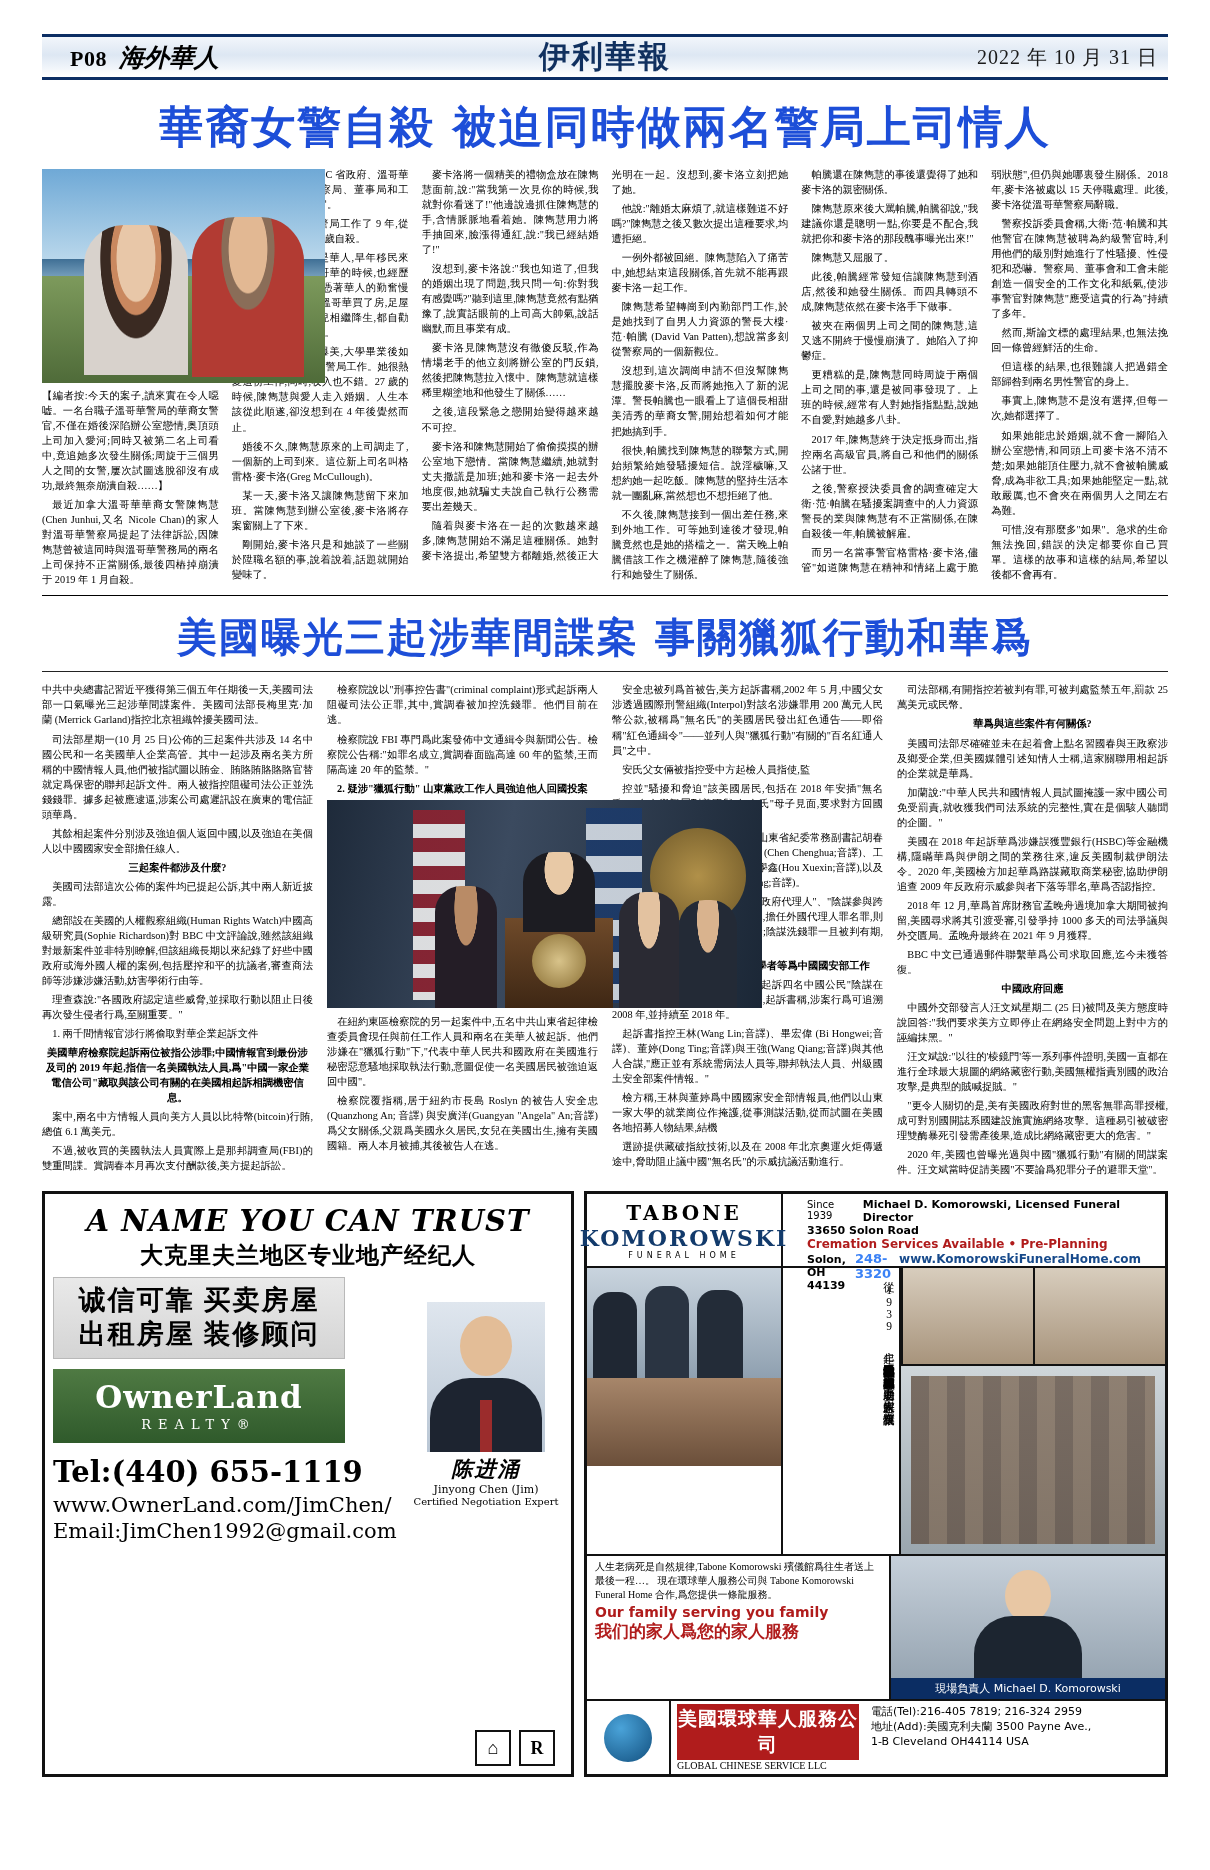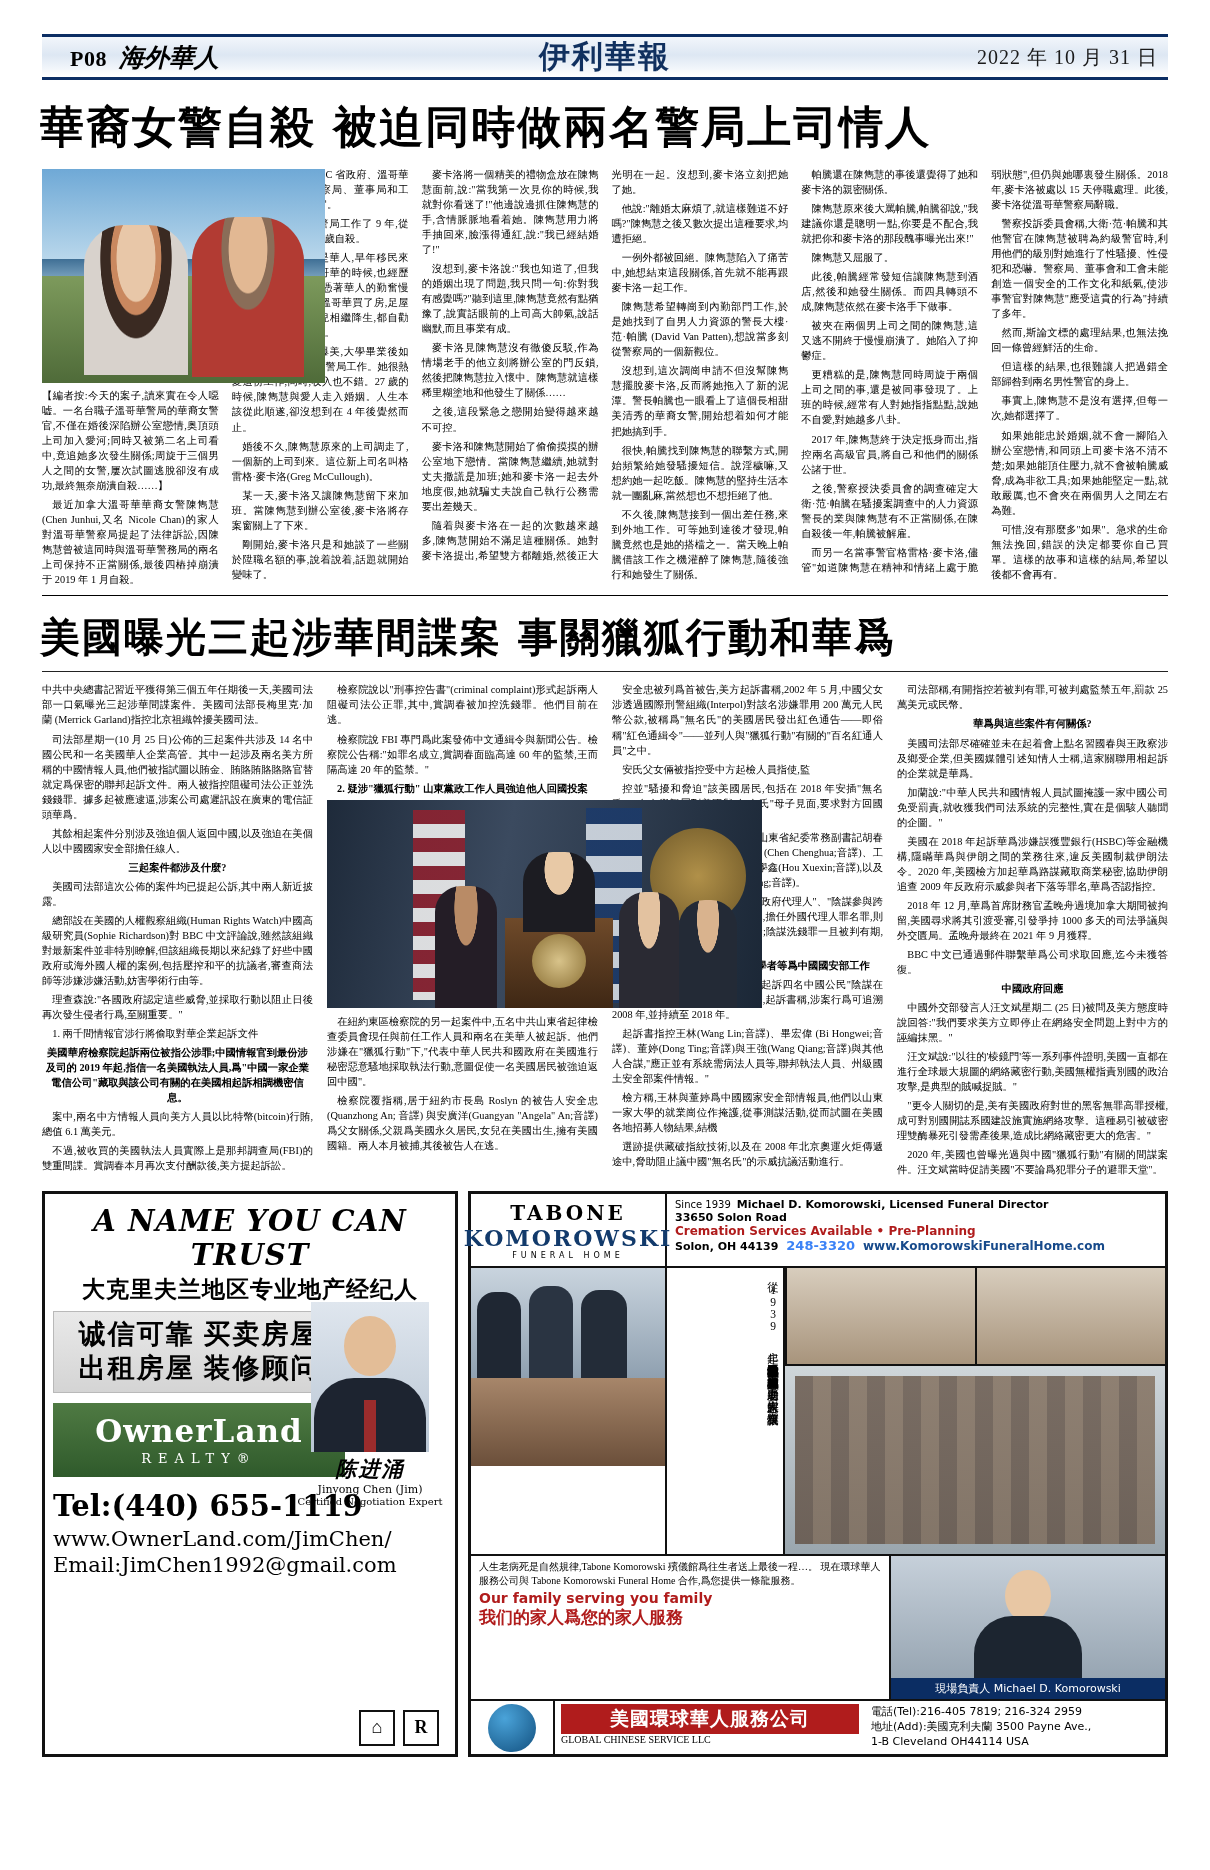--- a/index.html
+++ b/index.html
@@ -40,25 +40,25 @@
     font-weight:bold; font-size:31px; letter-spacing:2px;
     color:#10305f;
   }
   .masthead .right {
     width:250px; text-align:right; padding-right:10px;
     font-size:20px; letter-spacing:1px; color:#1a1a1a;
   }
 
   
   .headline {
-    text-align:left;
+    text-align:center;
     font-family:"DejaVu Serif", serif;
     font-weight:bold;
     letter-spacing:2px;
-    color:#000000;
+    color:#1d4ed8;
   }
   .headline.h1 { font-size:44px; margin:18px 40px 6px 40px; }
   .rule { margin:0 42px; border-bottom:1px solid #000; }
   .rule.thin { border-bottom:1px solid #222; }
 
   
   .art1 { margin:10px 42px 0 42px; }
   .cols6 {
     column-count:6;
     column-gap:13px;
@@ -135,21 +135,21 @@
   .photo2 .p2 { position:absolute; left:108px; top:86px; width:62px; height:122px;
     background:radial-gradient(ellipse at 50% 18%, #b98b66 0 26%, #241d26 27% 100%); border-radius:26px 26px 0 0; }
   .photo2 .p3 { position:absolute; left:292px; top:92px; width:60px; height:116px;
     background:radial-gradient(ellipse at 50% 18%, #e3c2a0 0 26%, #2a2a33 27% 100%); border-radius:26px 26px 0 0; }
   .photo2 .p4 { position:absolute; left:352px; top:100px; width:58px; height:108px;
     background:radial-gradient(ellipse at 50% 18%, #d9b38e 0 26%, #232a36 27% 100%); border-radius:26px 26px 0 0; }
 
   
   .ads { margin:14px 42px 0 42px; display:flex; gap:10px; }
   .ad1 {
-    width:416px; border:3px solid #111; position:relative; background:#fff;
+    width:532px; border:3px solid #111; position:relative; background:#fff;
     padding:6px 8px 8px 8px;
   }
   .ad1 .t1 {
     text-align:center; font-family:"DejaVu Serif", serif; font-weight:bold; font-style:italic;
     font-size:29px; letter-spacing:1px; margin-top:4px;
   }
   .ad1 .t2 {
     text-align:center; font-weight:bold; font-size:23px; margin:2px 0 6px 0; letter-spacing:1px;
   }
   .ad1 .greybox {
@@ -193,21 +193,21 @@
 
   .ad2 { flex:1; border:3px solid #111; background:#fff; position:relative; }
   .ad2 .top { display:flex; height:74px; border-bottom:2px solid #111; }
   .ad2 .logo {
     width:196px; border-right:2px solid #111; display:flex; align-items:center; justify-content:center;
     background:#fff; flex-direction:column;
   }
   .ad2 .logo .tb { font-family:"DejaVu Serif", serif; font-size:20px; letter-spacing:3px; font-weight:bold; }
   .ad2 .logo .km { font-family:"DejaVu Serif", serif; font-size:22px; letter-spacing:2px; font-weight:bold; color:#123a6b; }
   .ad2 .logo .fh2 { font-family:"DejaVu Sans", sans-serif; font-size:8px; letter-spacing:4px; }
-  .ad2 .tright { flex:1; padding:4px 8px; }
+  .ad2 .tright { flex:1; padding:4px 24px; }
   .ad2 .tright .l1 { font-family:"DejaVu Sans", sans-serif; font-size:11px; font-weight:bold; }
   .ad2 .tright .l2 { font-family:"DejaVu Sans", sans-serif; font-size:13px; font-weight:bold; color:#3b82f6; }
   .ad2 .tright .l3 { font-family:"DejaVu Sans", sans-serif; font-size:12px; font-weight:bold; color:#b01c1c; }
   .ad2 .tright .l4 { font-family:"DejaVu Sans", sans-serif; font-size:12px; font-weight:bold; color:#174a8b; }
   .ad2 .since { font-family:"DejaVu Sans", sans-serif; font-size:10px; }
   .ad2 .mid { display:flex; }
   .ad2 .mid .imgs { width:196px; border-right:2px solid #111; }
   .ad2 .mid .imgs .i1 { height:110px; background:linear-gradient(#c9d4de,#8fa0b0); position:relative; }
   .ad2 .mid .imgs .i1 .g { position:absolute; bottom:0; left:6px; width:44px; height:86px; background:#1f2733; border-radius:18px 18px 0 0; }
   .ad2 .mid .imgs .i1 .g2 { position:absolute; bottom:0; left:58px; width:44px; height:92px; background:#2a3442; border-radius:18px 18px 0 0; }

